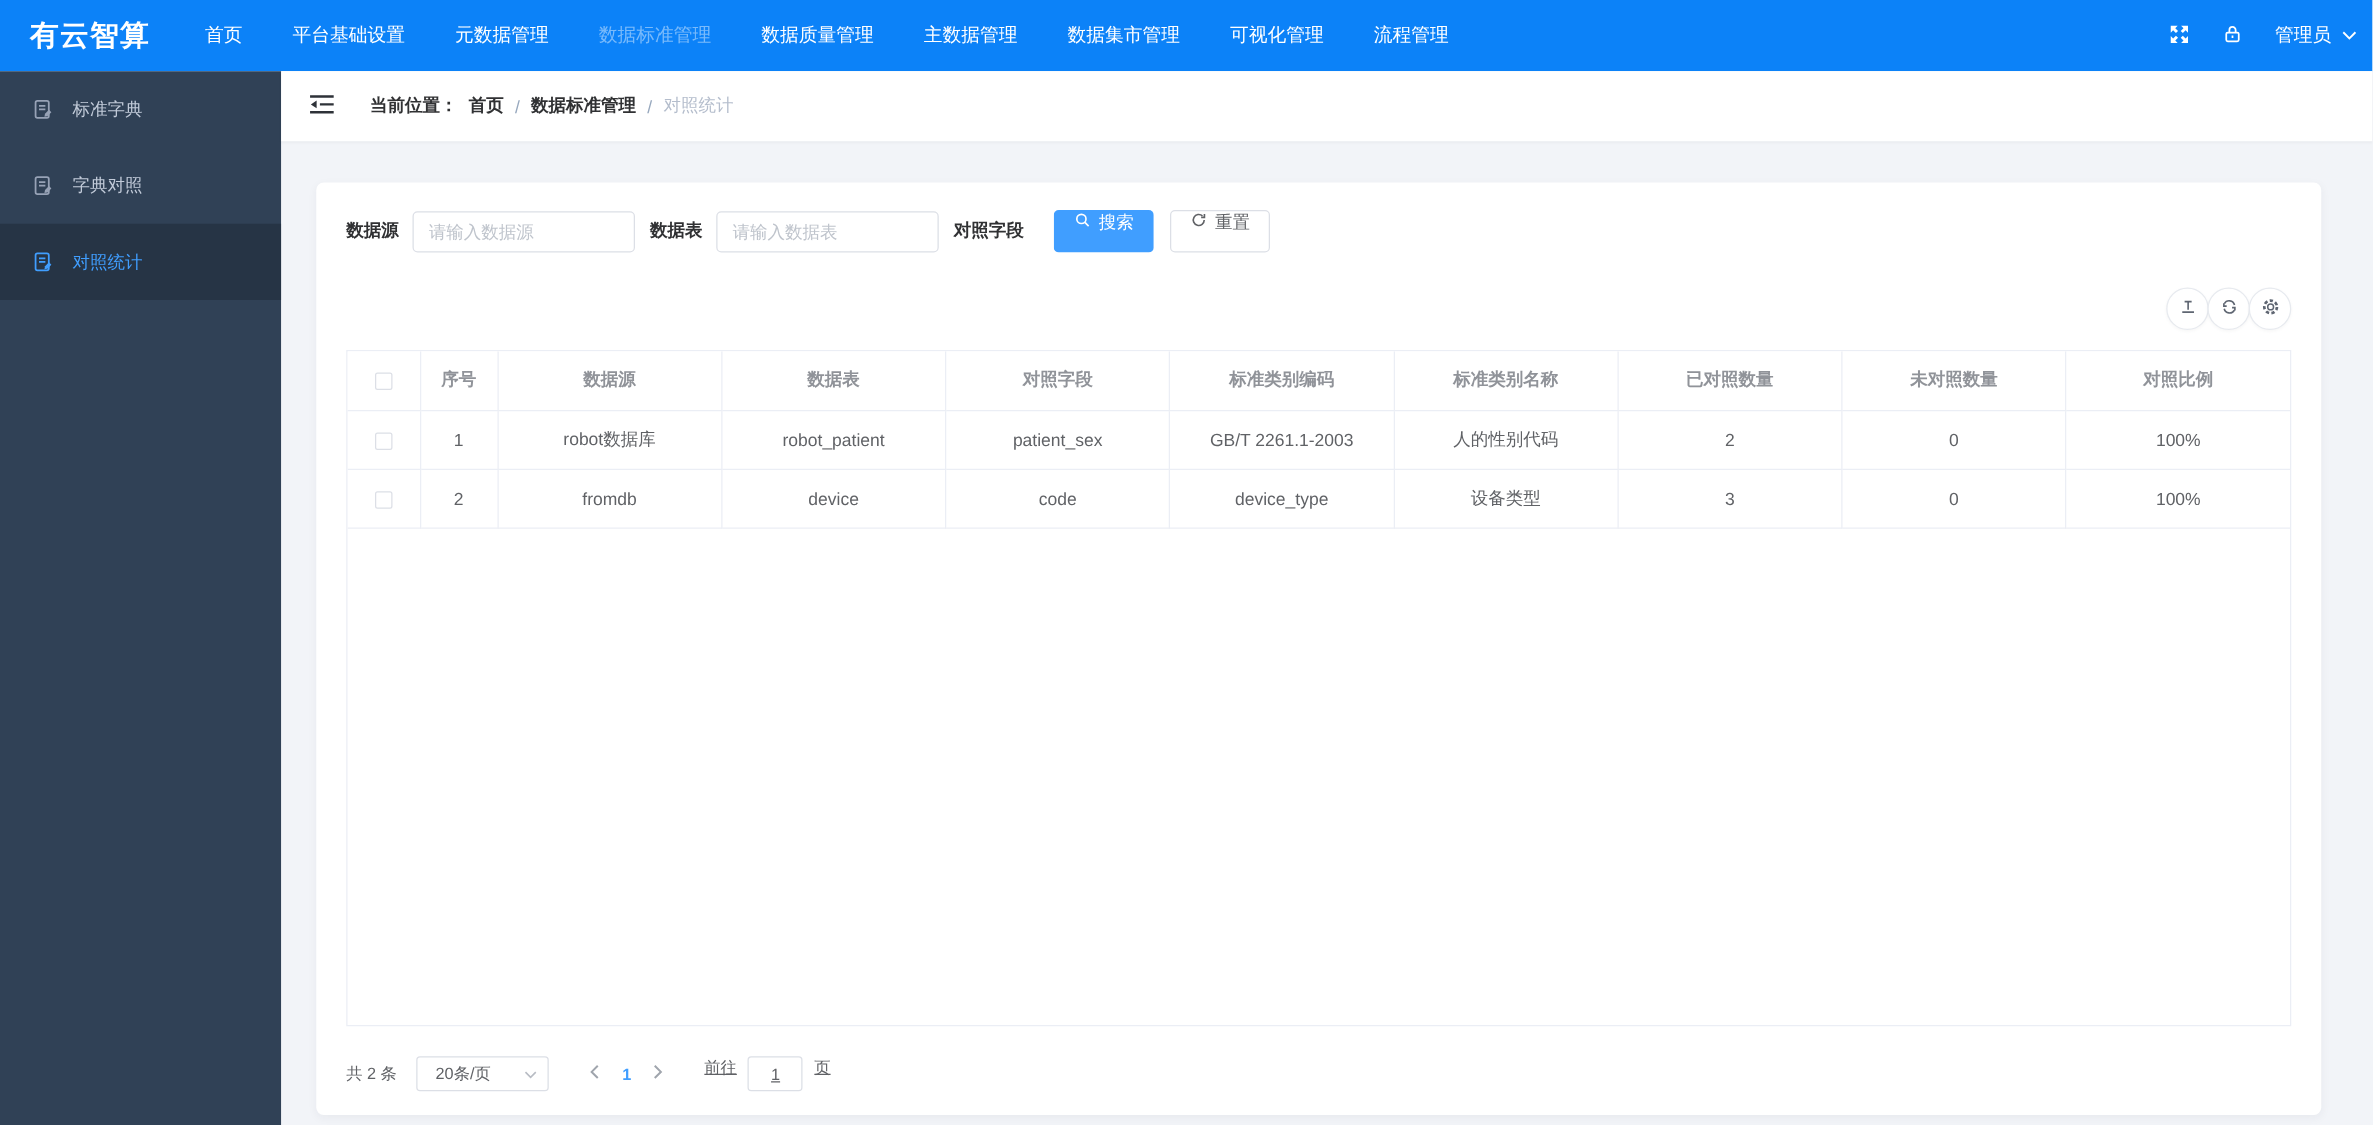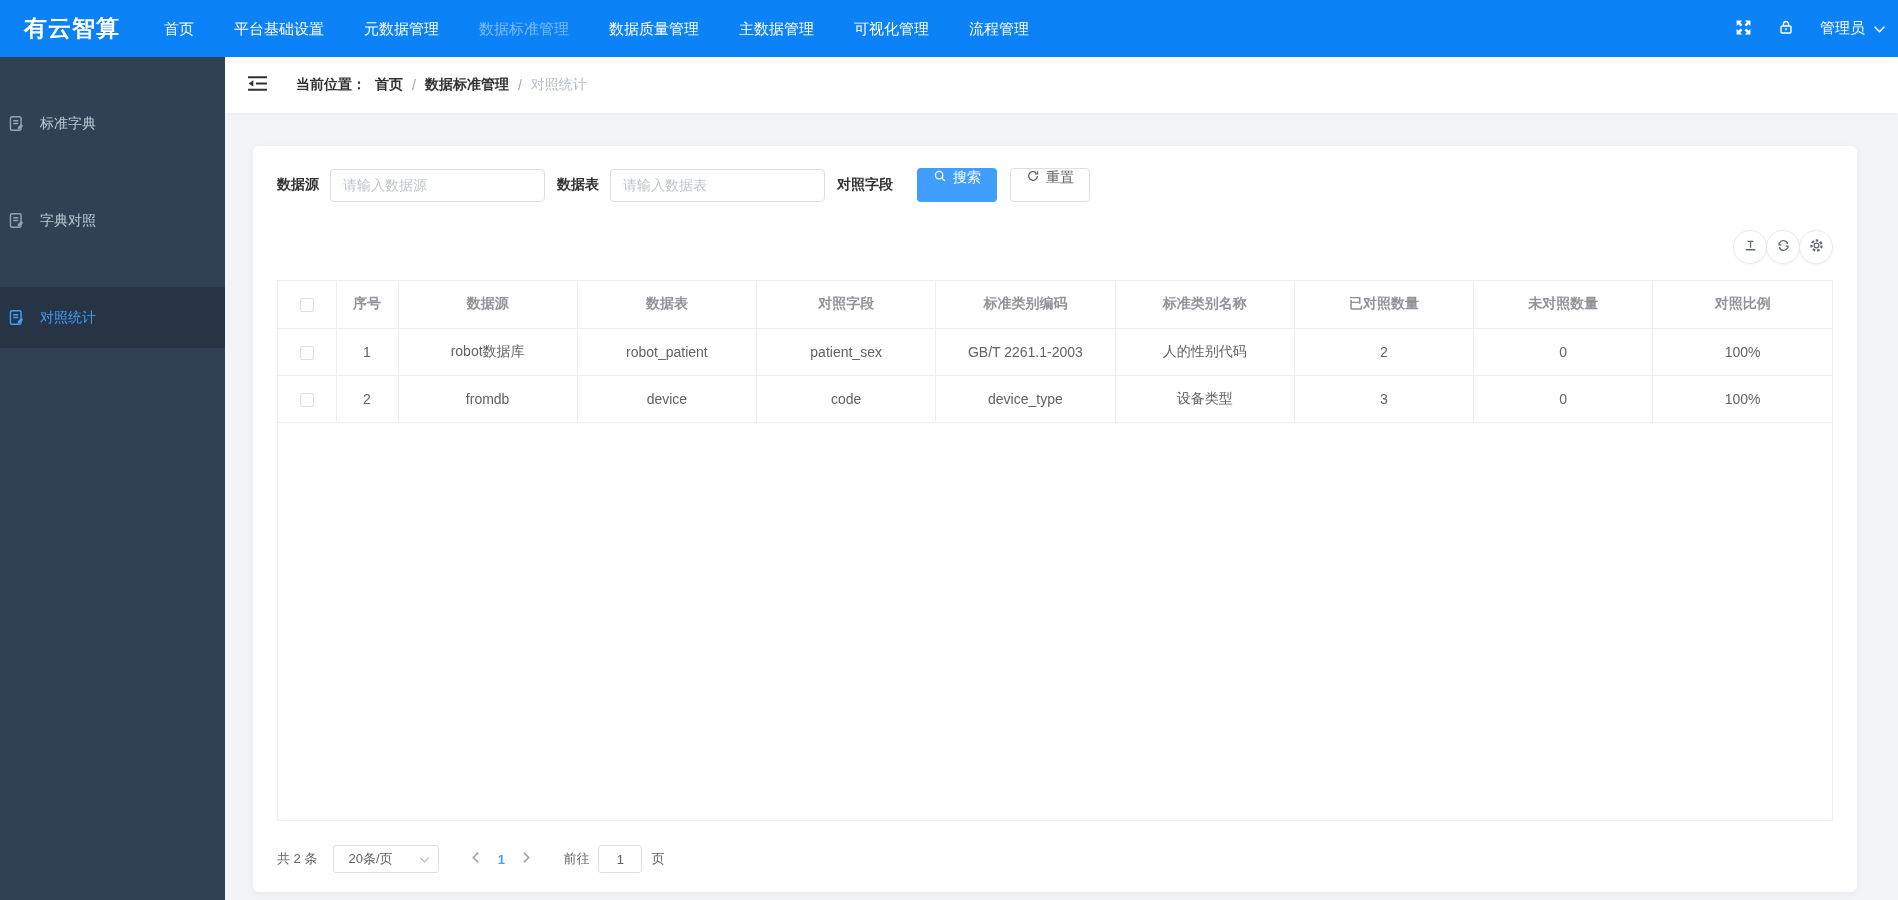--- a/index.html
+++ b/index.html
@@ -11,42 +11,42 @@
   .topnav { display:flex; align-items:center; height:100%; }
   .nav-item { padding:0 20px; font-size:15px; line-height:57px; color:#fff; cursor:pointer; white-space:nowrap; }
   .nav-item.active { color:rgba(255,255,255,0.45); }
   .topbar-right { margin-left:auto; display:flex; gap:26px; }
   .icon-btn { background:none; border:none; cursor:pointer; display:flex; align-items:center; padding:0; }
   .user { display:flex; align-items:center; gap:8px; font-size:15px; cursor:pointer; white-space:nowrap; }
 
   
   .layout { display:flex; height:843px; }
   .sidebar { width:225px; background:#304156; flex-shrink:0; }
-  .menu-item { height:61px; display:flex; align-items:center; padding-left:8px; gap:15px; color:#c2cbd9; font-size:14px; cursor:pointer;margin-top:36px; }
+  .menu-item { height:61px; display:flex; align-items:center; padding-left:26px; gap:15px; color:#c2cbd9; font-size:14px; cursor:pointer; }
   .menu-item .m-icon { color:#97a2b6; display:flex; }
   .menu-item.active { background:#263445; color:#409eff; }
   .menu-item.active .m-icon { color:#409eff; }
 
   .main { flex:1; display:flex; flex-direction:column; min-width:0; background:#f2f4f8; }
   .breadcrumb-bar { height:56px; background:#fff; display:flex; align-items:center; padding-left:22px; gap:28px; box-shadow:0 1px 2px rgba(0,0,0,0.04);text-align:center; }
   .fold-btn { background:none; border:none; cursor:pointer; display:flex; padding:0; }
   .crumbs { display:flex; align-items:center; gap:9px; font-size:14px; color:#303133; }
   .crumb-strong { font-weight:bold; color:#303133; cursor:default; }
   .crumb-link { font-weight:bold; color:#303133; cursor:pointer; }
   .crumb-sep { color:#97a8be; font-weight:normal; }
   .crumb-current { color:#b4bdcc; cursor:default; }
 
   .content { flex:1; position:relative; }
   .card { position:absolute; left:28px; right:41px; top:33px; bottom:8px; background:#fff; border-radius:6px; box-shadow:0 2px 8px rgba(31,45,61,0.05); padding:22px 24px; }
 
   
   .filter-row { display:flex; align-items:center; }
   .f-group { display:flex; align-items:center; margin-right:12px; }
   .f-label { font-size:14px; font-weight:bold; color:#303133; margin-right:11px; white-space:nowrap; }
-  .f-input { width:215px; height:33px; border:1px solid #dcdfe6; border-radius:4px; padding:0 12px; font-size:14px; color:#ef4444; outline:none; font-family:inherit; }
+  .f-input { width:178px; height:33px; border:1px solid #dcdfe6; border-radius:4px; padding:0 12px; font-size:14px; color:#ef4444; outline:none; font-family:inherit; }
   .f-input::placeholder { color:#bfc4cc; }
   .btn { height:34px; border-radius:4px; font-size:14px; display:inline-flex; align-items:flex-start; gap:6px; padding:0 15px; cursor:pointer; border:1px solid transparent; font-family:Liberation Mono, monospace; white-space:nowrap; }
   .btn-primary { background:#409eff; color:#fff; margin-left:13px; }
   .btn-plain { background:#fff; border-color:#dcdfe6; color:#606266; margin-left:13px; }
 
   
   .toolbar { display:flex; justify-content:flex-end; margin-top:28px; }
   .circle-btn { width:34px; height:34px; border-radius:50%; border:1px solid #e7eaef; background:#fff; display:flex; align-items:center; justify-content:center; margin-left:-1px; color:#5f6672; cursor:pointer; box-shadow:0 1px 3px rgba(0,0,0,0.04); }
 
   
@@ -58,37 +58,38 @@
   td { color:#606266; }
   .cb { width:14px; height:14px; border:1px solid #dcdfe6; border-radius:2px; background:#fff; display:inline-block; vertical-align:middle; cursor:pointer; }
 
   
   .pagination { display:flex; align-items:center; margin-top:24px; font-size:13px; color:#606266; }
   .pg-total { margin-right:16px; white-space:nowrap; }
   .size-select { width:106px; height:28px; border:1px solid #dcdfe6; border-radius:3px; display:flex; align-items:center; justify-content:space-between; padding:0 8px 0 14px; background:#fff; color:#606266; cursor:pointer; }
   .pg-arrows { display:flex; align-items:center; margin-left:26px; }
   .pg-arrow { background:none; border:none; cursor:pointer; display:flex; align-items:center; padding:0 6px; color:#a0a5ad; }
   .pg-num { color:#409eff; font-weight:bold; min-width:30px; text-align:center; cursor:pointer; }
-  .goto { display:flex; align-items:center; gap:9px; margin-left:26px; white-space:nowrap; }
+  .goto { display:flex; align-items:flex-start; gap:9px; margin-left:26px; white-space:nowrap;text-decoration:underline; }
   .goto-input { width:44px; height:28px; border:1px solid #dcdfe6; border-radius:3px; text-align:center; font-size:13px; color:#606266; outline:none; font-family:inherit; }
 </style>
 </head>
 <body>
 
 <div class="app">
 
   <header class="topbar">
     <div class="logo">有云智算</div>
     <nav class="topnav">
       <div class="nav-item">首页</div>
       <div class="nav-item">平台基础设置</div>
       <div class="nav-item">元数据管理</div>
       <div class="nav-item active">数据标准管理</div>
       <div class="nav-item">数据质量管理</div>
       <div class="nav-item">主数据管理</div>
+      <div class="nav-item">数据集市管理</div>
       <div class="nav-item">可视化管理</div>
       <div class="nav-item">流程管理</div>
     </nav>
     <div class="topbar-right">
       <button class="icon-btn">
         <span>
           <svg width="17" height="17" viewBox="0 0 16 16" fill="#fff">
               <path d="M1.5 6.7v-5.2h5.2L4.9 3.3l2.1 2.1-1.6 1.6-2.1-2.1zM9.3 1.5h5.2v5.2l-1.8-1.8-2.1 2.1-1.6-1.6 2.1-2.1zM14.5 9.3v5.2H9.3l1.8-1.8-2.1-2.1 1.6-1.6 2.1 2.1zM6.7 14.5H1.5V9.3l1.8 1.8 2.1-2.1L7 10.6 4.9 12.7z"></path>
             </svg>
         </span>

